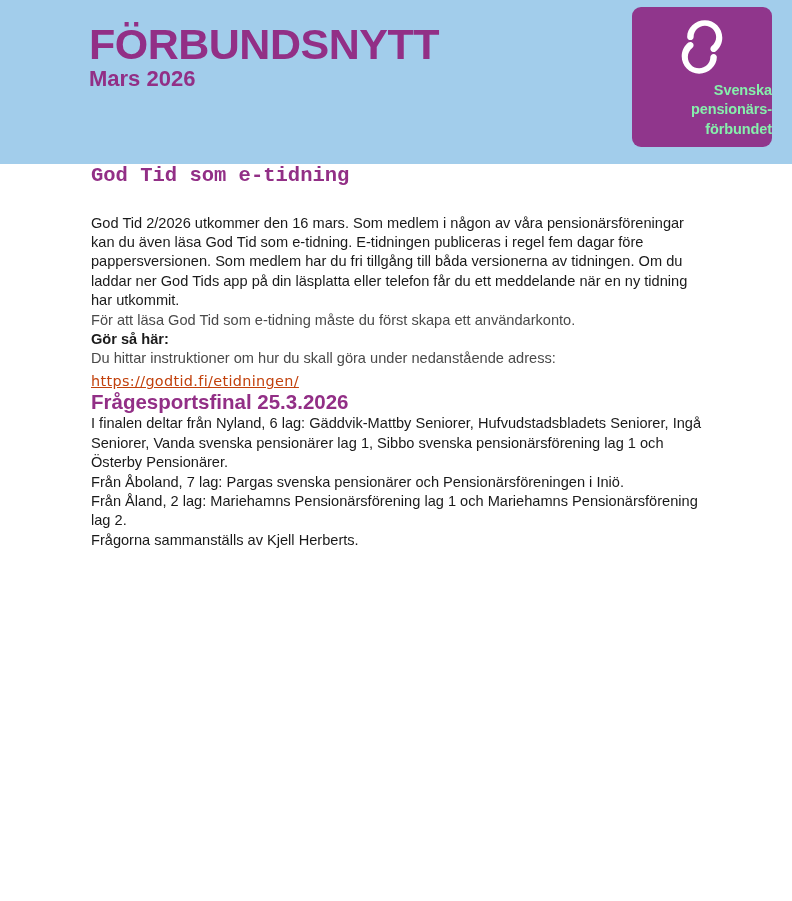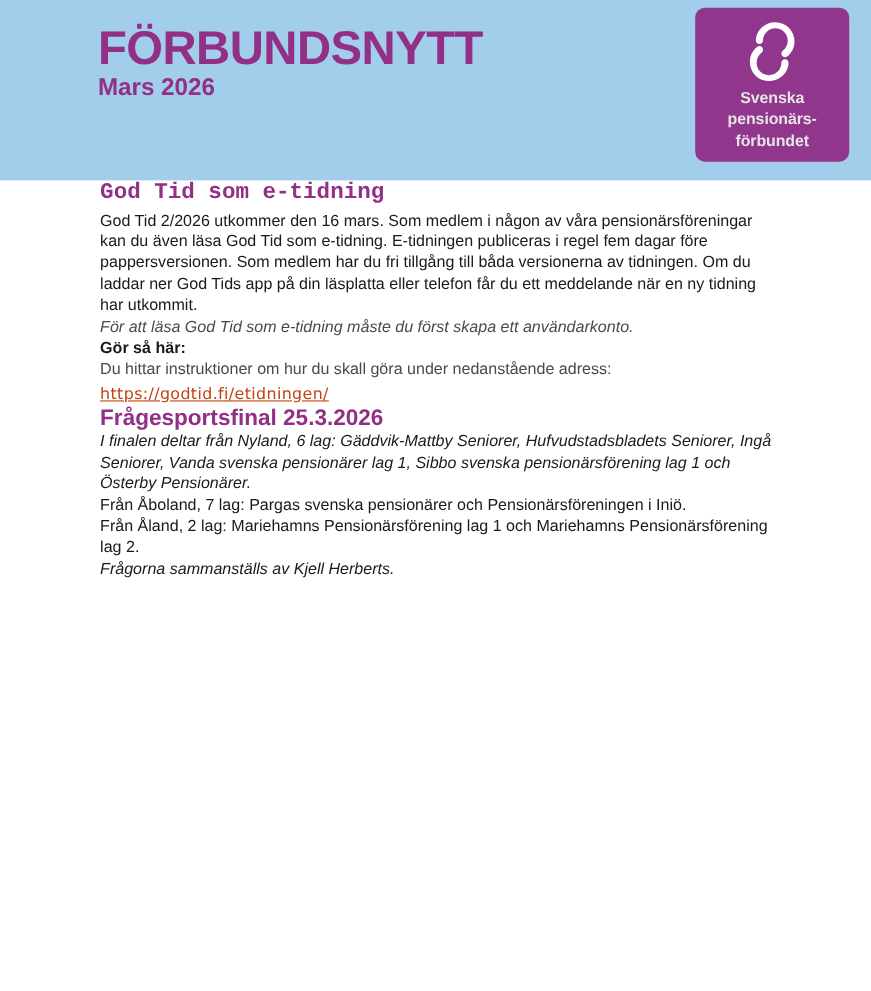--- a/index.html
+++ b/index.html
@@ -63,22 +63,22 @@
     transform: translateX(-50%);
     width: 58px;
     height: 58px;
   }
   .logo-mark svg { display: block; width: 58px; height: 58px; }
   .logo-wordmark {
     position: absolute;
     left: 0;
     right: 0;
     top: 74px;
-    text-align: center;
-    color: #e5e5e5;
+    text-align: right;
+    color: #86efac;
     font-size: 14.5px;
     font-weight: bold;
     line-height: 1.33;
     letter-spacing: -0.1px;
   }
   .logo-wordmark span { display: block; }
 
   
   .content {
     position: absolute;
@@ -95,25 +95,25 @@
   }
   .sect-one { margin-top: 66px; font-family: Liberation Mono, monospace; }
   .sect-two { margin-top: 64px; }
 
   p.body-text {
     margin: 0;
     font-size: 14.6px;
     line-height: 1.33;
     color: #1a1a1a;
   }
-  p.body-text.first { margin-top: 3px; }
+  p.body-text.first { margin-top: 25px; }
   p.muted {
     color: #4a4a4a;
   }
-  .gap-lg { margin-top: 23px; font-style: italic; }
+  .gap-lg { margin-top: 23px; }
   .gap-md { margin-top: 18px; }
   .gap-sm { margin-top: 2px; }
 
   .strong-line {
     font-weight: bold;
     color: #232323;
   }
   a.doc-link {
     display: inline-block;
     margin-top: 4px;

